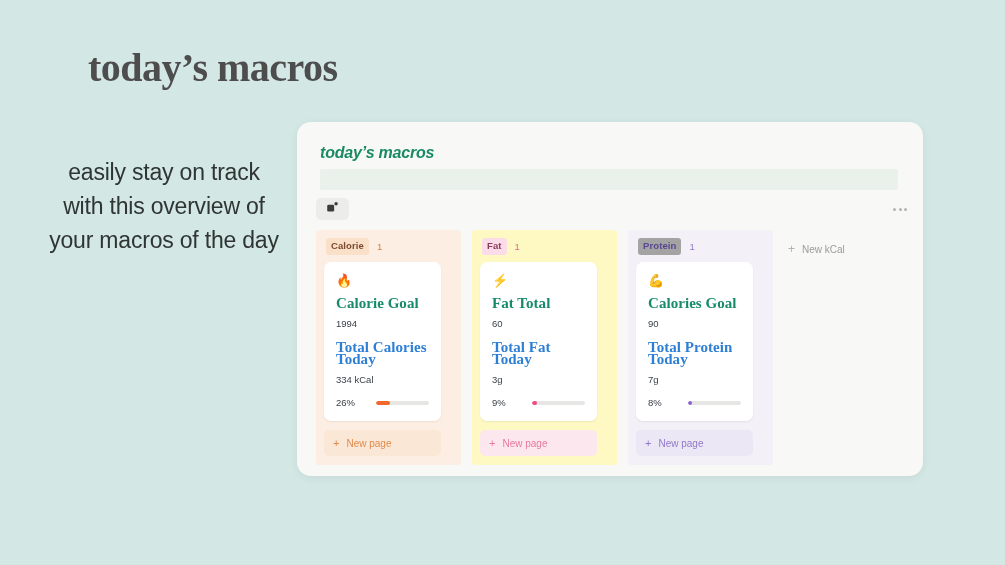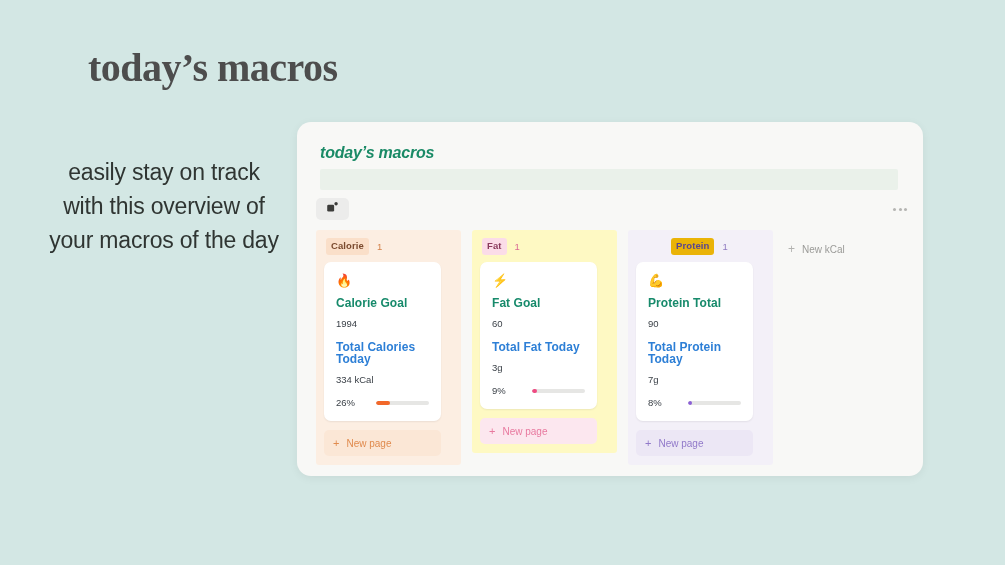--- a/index.html
+++ b/index.html
@@ -151,24 +151,25 @@
     border-radius: 7px;
     padding: 11px 12px 13px 12px;
     box-shadow: 0 1px 2px rgba(0,0,0,0.07);
   }
   .card-emoji {
     font-size: 13px;
     line-height: 15px;
     margin-bottom: 9px;
   }
   .field-label {
-    font-size: 12px;
+    font-size: 15px;
     font-weight: bold;
     line-height: 12px;
     letter-spacing: 0.05px;
+    font-family: Liberation Serif, serif;
   }
   .label-goal { color: #178a6b; }
   .label-total { color: #2d7fd6; }
   .field-value {
     font-size: 9.5px;
     color: #3b4148;
     line-height: 12px;
     margin-top: 9px;
     margin-bottom: 11px;
   }
@@ -280,45 +281,45 @@
       </div>
     </div>
 
     <div class="board-column" style="background: #fef9c3;">
       <div class="column-head">
         <span class="column-tag" style="background: rgb(251, 220, 232); color: rgb(138, 58, 93);">Fat</span>
         <span class="column-count" style="color: rgb(217, 106, 149);">1</span>
       </div>
       <div class="macro-card">
         <div class="card-emoji">⚡</div>
-        <div class="field-label label-goal">Fat Goal</div>
+        <div class="field-label label-goal">Fat Total</div>
         <div class="field-value">60</div>
         <div class="field-label label-total">Total Fat Today</div>
         <div class="field-value">3g</div>
         <div class="progress-row">
           <span class="progress-pct">9%</span>
           <span class="progress-track">
             <span class="progress-fill" style="background: rgb(239, 75, 130); width: 9%;"></span>
           </span>
         </div>
       </div>
       <div class="new-page-button" style="background: rgb(252, 231, 239); color: rgb(232, 121, 159);">
         <span class="new-page-plus">+</span>
         <span>New page</span>
       </div>
     </div>
 
     <div class="board-column" style="background: rgb(243, 240, 248);">
       <div class="column-head">
-        <span class="column-tag" style="background: #eab308; color: rgb(90, 69, 144); margin-left: 33px;">Protein</span>
+        <span class="column-tag" style="background: #a3a3a3; color: rgb(90, 69, 144);">Protein</span>
         <span class="column-count" style="color: rgb(143, 122, 192);">1</span>
       </div>
       <div class="macro-card">
         <div class="card-emoji">💪</div>
-        <div class="field-label label-goal">Protein Total</div>
+        <div class="field-label label-goal">Calories Goal</div>
         <div class="field-value">90</div>
         <div class="field-label label-total">Total Protein Today</div>
         <div class="field-value">7g</div>
         <div class="progress-row">
           <span class="progress-pct">8%</span>
           <span class="progress-track">
             <span class="progress-fill" style="background: rgb(139, 95, 214); width: 8%;"></span>
           </span>
         </div>
       </div>

